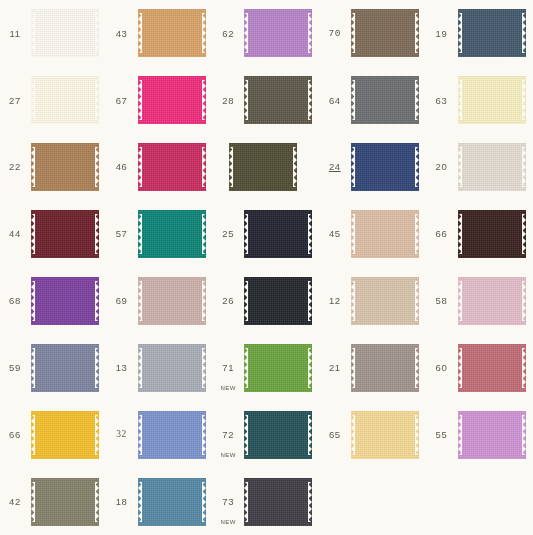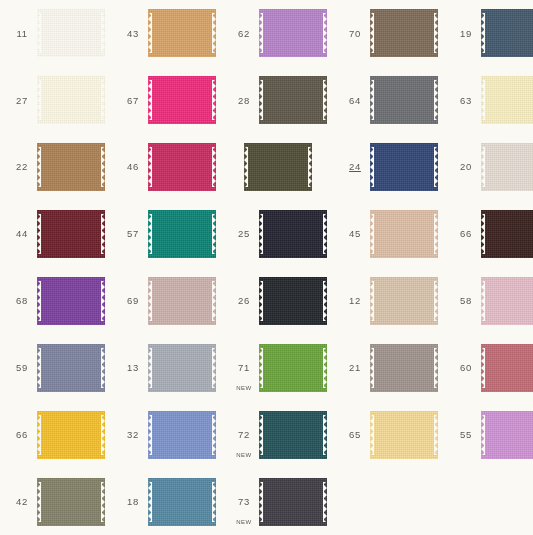--- a/index.html
+++ b/index.html
@@ -28,21 +28,20 @@
   }
 
   .swatch-cell {
     position: relative;
     display: flex;
     flex-direction: row;
     align-items: center;
     justify-content: flex-start;
     box-sizing: border-box;
     padding: 0;
-    margin-left: 7px;
   }
 
   .swatch-label-wrap {
     width: 30px;
     min-width: 30px;
     height: 100%;
     display: flex;
     flex-direction: column;
     align-items: center;
     justify-content: center;
@@ -139,21 +138,21 @@
     <div class="swatch-cell">
       <div class="swatch-label-wrap">
         <span class="swatch-label" style="color: rgb(92, 88, 80);">62</span>
       </div>
       <div class="swatch-patch-holder">
         <div class="swatch-patch" style="background: rgb(182, 130, 199);"></div>
       </div>
     </div>
     <div class="swatch-cell">
       <div class="swatch-label-wrap">
-        <span class="swatch-label" style="color: rgb(92, 88, 80);">70</span>
+        <span class="swatch-label" style="color: rgb(92, 88, 80); font-family: Liberation Mono, monospace;">70</span>
       </div>
       <div class="swatch-patch-holder">
         <div class="swatch-patch" style="background: rgb(125, 106, 86);"></div>
       </div>
     </div>
     <div class="swatch-cell">
       <div class="swatch-label-wrap">
         <span class="swatch-label" style="color: rgb(92, 88, 80);">19</span>
       </div>
       <div class="swatch-patch-holder">
@@ -361,21 +360,21 @@
     <div class="swatch-cell">
       <div class="swatch-label-wrap">
         <span class="swatch-label" style="color: rgb(92, 88, 80);">66</span>
       </div>
       <div class="swatch-patch-holder">
         <div class="swatch-patch" style="background: rgb(244, 191, 43);"></div>
       </div>
     </div>
     <div class="swatch-cell">
       <div class="swatch-label-wrap">
-        <span class="swatch-label" style="color: rgb(92, 88, 80);">32</span>
+        <span class="swatch-label" style="color: rgb(92, 88, 80); font-family: Liberation Serif, serif;">32</span>
       </div>
       <div class="swatch-patch-holder">
         <div class="swatch-patch" style="background: rgb(123, 146, 203);"></div>
       </div>
     </div>
     <div class="swatch-cell">
       <div class="swatch-label-wrap">
         <span class="swatch-label" style="color: rgb(92, 88, 80);">72</span>
         <span class="swatch-new" style="color: rgb(92, 88, 80);">NEW</span>
       </div>

